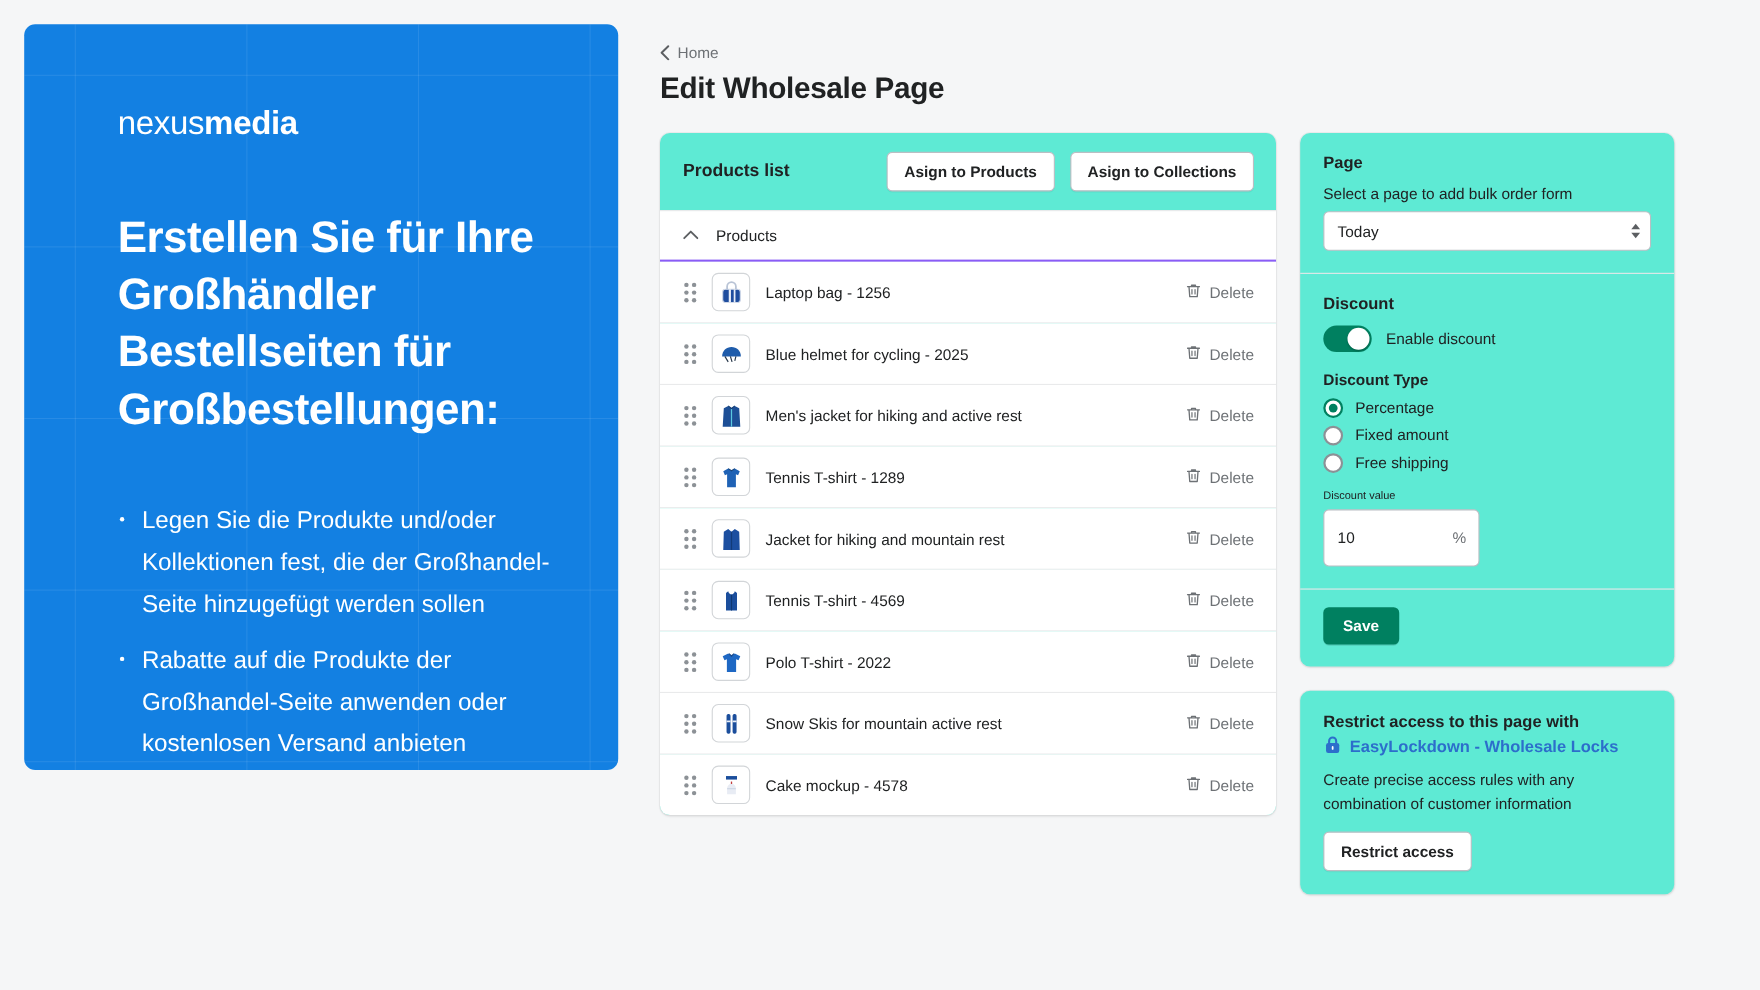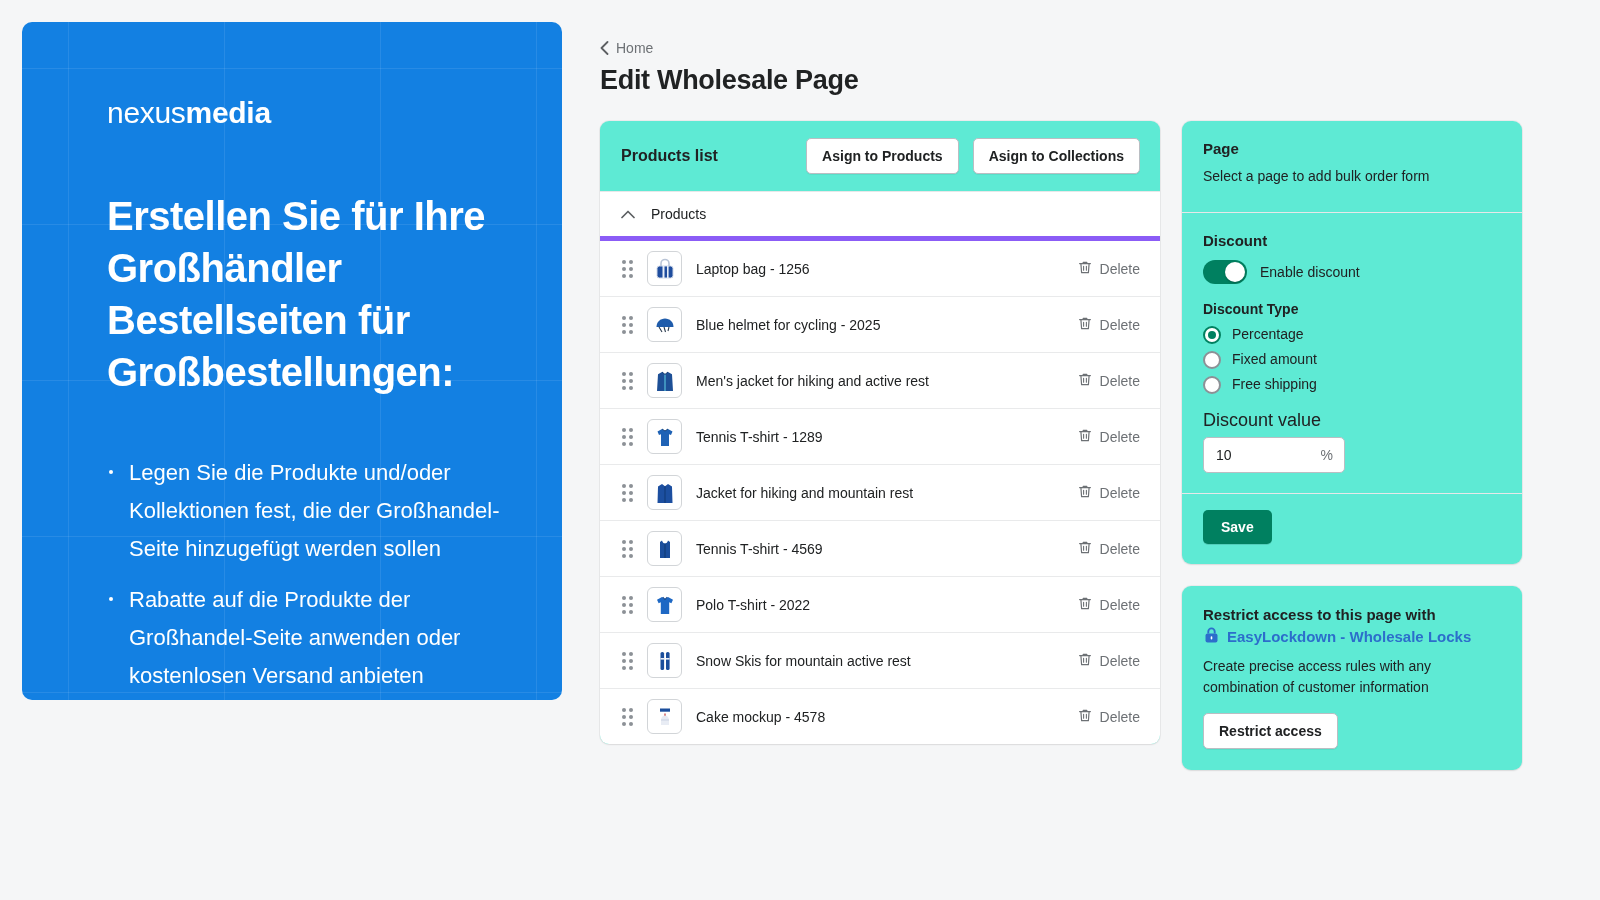--- a/index.html
+++ b/index.html
@@ -105,21 +105,21 @@
     font-weight: 600;
     color: #202223;
     cursor: pointer;
     white-space: nowrap;
     box-shadow: 0 1px 0 rgba(0,0,0,.05);
   }
   .collapse-row {
     display: flex; align-items: center; gap: 16px;
     padding: 13px 21px;
     border-top: 1px solid #e7e8e9;
-    border-bottom: 5px solid #8b5cf6;
+    border-bottom: 2px solid #8b5cf6;
     background: #fff;
     cursor: pointer;
   }
   .collapse-row .label { font-size: 14px; color: #202223; }
   .prod-row {
     display: flex; align-items: center;
     padding: 10px 20px 10px 22px;
     border-bottom: 1px solid #e9eaeb;
     gap: 14px;
     background: #fff;
@@ -194,24 +194,24 @@
     width: 18px; height: 18px; border-radius: 50%;
     border: 2px solid #8c9196; background: #fff; flex: none;
     position: relative;
   }
   .radio.on { border-color: #008060; }
   .radio.on::after {
     content: ""; position: absolute; left: 3px; top: 3px;
     width: 8px; height: 8px; border-radius: 50%; background: #008060;
   }
   .radio-label { font-size: 14px; }
-  .field-label { font-size: 18px; margin: 16px 0 6px; }
+  .field-label { font-size: 10px; margin: 16px 0 6px; }
   .input-wrap { position: relative; width: 142px; }
   .input-box {
-    width: 100%; height: 36px;
+    width: 100%; height: 52px;
     border: 1px solid #babec3; border-radius: 5px;
     background: #fff; font-family: inherit; font-size: 14px;
     color: #202223; padding: 0 34px 0 12px;
     display: flex; align-items: center;
   }
   .suffix {
     position: absolute; right: 12px; top: 50%; transform: translateY(-50%);
     font-size: 14px; color: #6d7175;
   }
   .save-row { padding: 16px 21px 20px; border-top: 1px solid #e7e8e9; }
@@ -538,20 +538,29 @@
         </div>
       </section>
 
       <div class="right-col">
 
         <section class="card">
 
           <div class="sec">
             <div class="sec-title">Page</div>
             <div class="sec-help">Select a page to add bulk order form</div>
+            <div class="select-wrap">
+              <div class="select-box">
+                <span>Today</span>
+              </div>
+              <span class="stepper">
+                <i class="tri up"></i>
+                  <i class="tri dn"></i>
+              </span>
+            </div>
           </div>
 
           <div class="sec">
             <div class="sec-title">Discount</div>
 
             <div class="toggle-row">
               <span class="toggle">
                   <span class="knob"></span>
                 </span>
               <span class="toggle-label">Enable discount</span>

